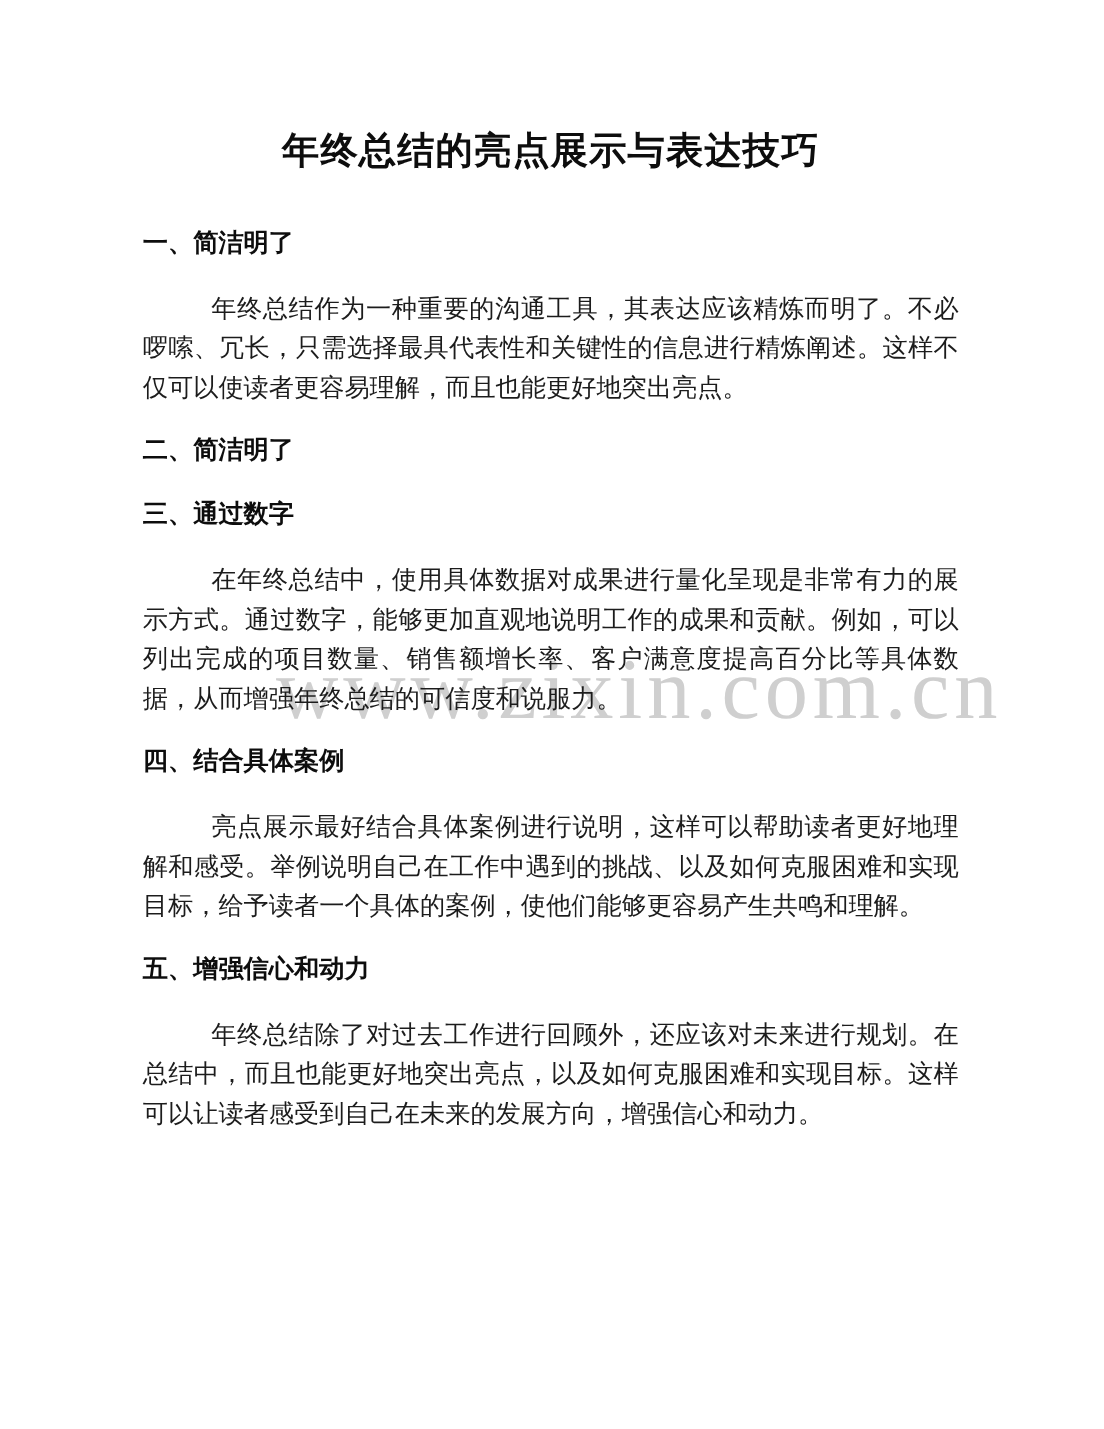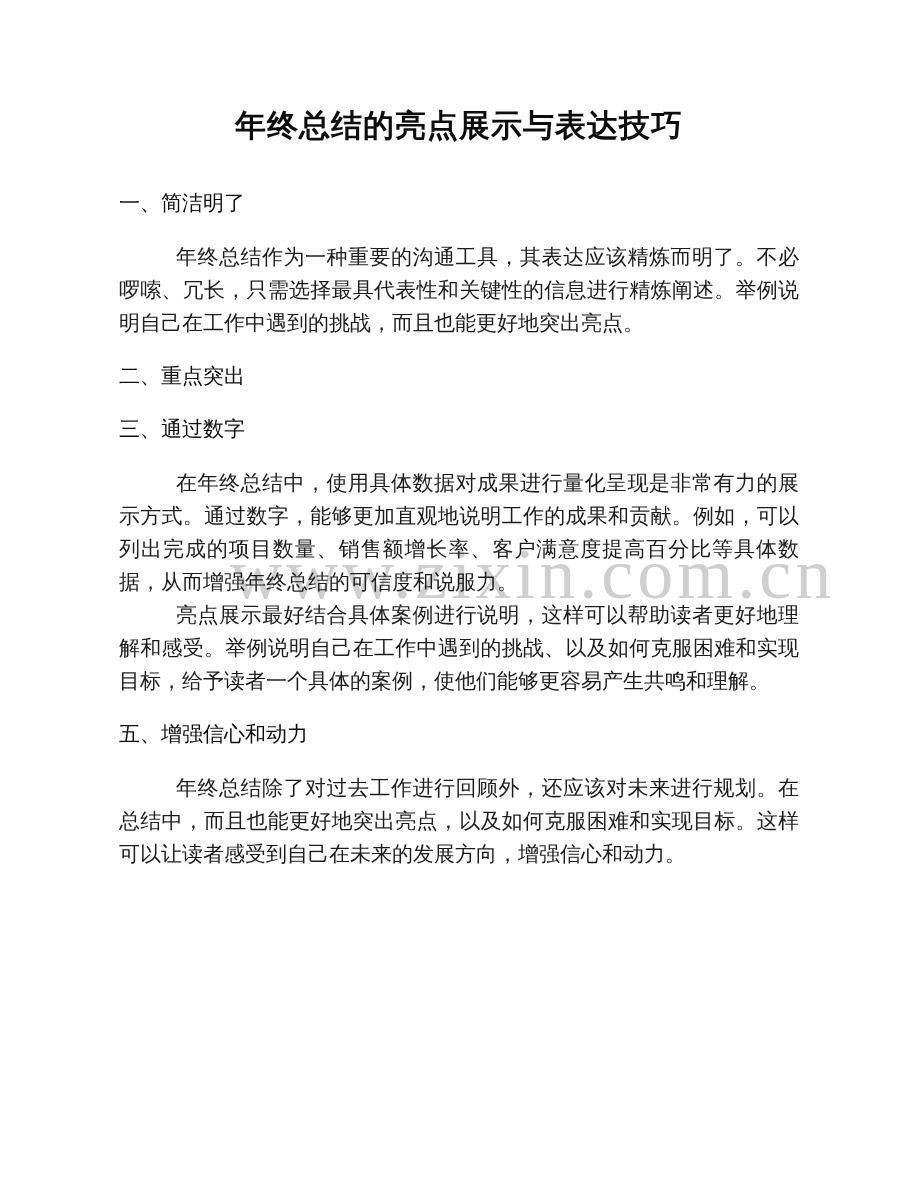--- a/index.html
+++ b/index.html
@@ -41,21 +41,21 @@
     font-weight: bold;
     font-size: 31px;
     line-height: 44px;
     text-align: center;
     letter-spacing: 1px;
     margin: 0 0 40px 0;
     color: #0d0d0d;
   }
   .section-heading {
     font-family: "Liberation Sans", "DejaVu Sans", sans-serif;
-    font-weight: normal;
+    font-weight: bold;
     font-size: 21px;
     line-height: 30px;
     margin: 21px 0 23px 0;
     color: #0d0d0d;
   }
   .section-body {
     font-size: 21px;
     line-height: 33px;
     margin: 0;
     text-align: justify;
@@ -69,33 +69,34 @@
 <div class="page">
 
   <div class="watermark">www.zixin.com.cn</div>
 
   <div class="content">
 
     <h1 class="doc-title">年终总结的亮点展示与表达技巧</h1>
 
     <section>
       <h2 class="section-heading">一、简洁明了</h2>
-      <p class="section-body">年终总结作为一种重要的沟通工具，其表达应该精炼而明了。不必啰嗦、冗长，只需选择最具代表性和关键性的信息进行精炼阐述。举例说明自己在工作中遇到的挑战，而且也能更好地突出亮点。</p>
+      <p class="section-body">年终总结作为一种重要的沟通工具，其表达应该精炼而明了。不必啰嗦、冗长，只需选择最具代表性和关键性的信息进行精炼阐述。这样不仅可以使读者更容易理解，而且也能更好地突出亮点。</p>
     </section>
 
     <section>
-      <h2 class="section-heading">二、重点突出</h2>
+      <h2 class="section-heading">二、简洁明了</h2>
     </section>
 
     <section>
       <h2 class="section-heading">三、通过数字</h2>
       <p class="section-body">在年终总结中，使用具体数据对成果进行量化呈现是非常有力的展示方式。通过数字，能够更加直观地说明工作的成果和贡献。例如，可以列出完成的项目数量、销售额增长率、客户满意度提高百分比等具体数据，从而增强年终总结的可信度和说服力。</p>
     </section>
 
     <section>
+      <h2 class="section-heading">四、结合具体案例</h2>
       <p class="section-body">亮点展示最好结合具体案例进行说明，这样可以帮助读者更好地理解和感受。举例说明自己在工作中遇到的挑战、以及如何克服困难和实现目标，给予读者一个具体的案例，使他们能够更容易产生共鸣和理解。</p>
     </section>
 
     <section>
       <h2 class="section-heading">五、增强信心和动力</h2>
       <p class="section-body">年终总结除了对过去工作进行回顾外，还应该对未来进行规划。在总结中，而且也能更好地突出亮点，以及如何克服困难和实现目标。这样可以让读者感受到自己在未来的发展方向，增强信心和动力。</p>
     </section>
 
   </div>
 </div>

